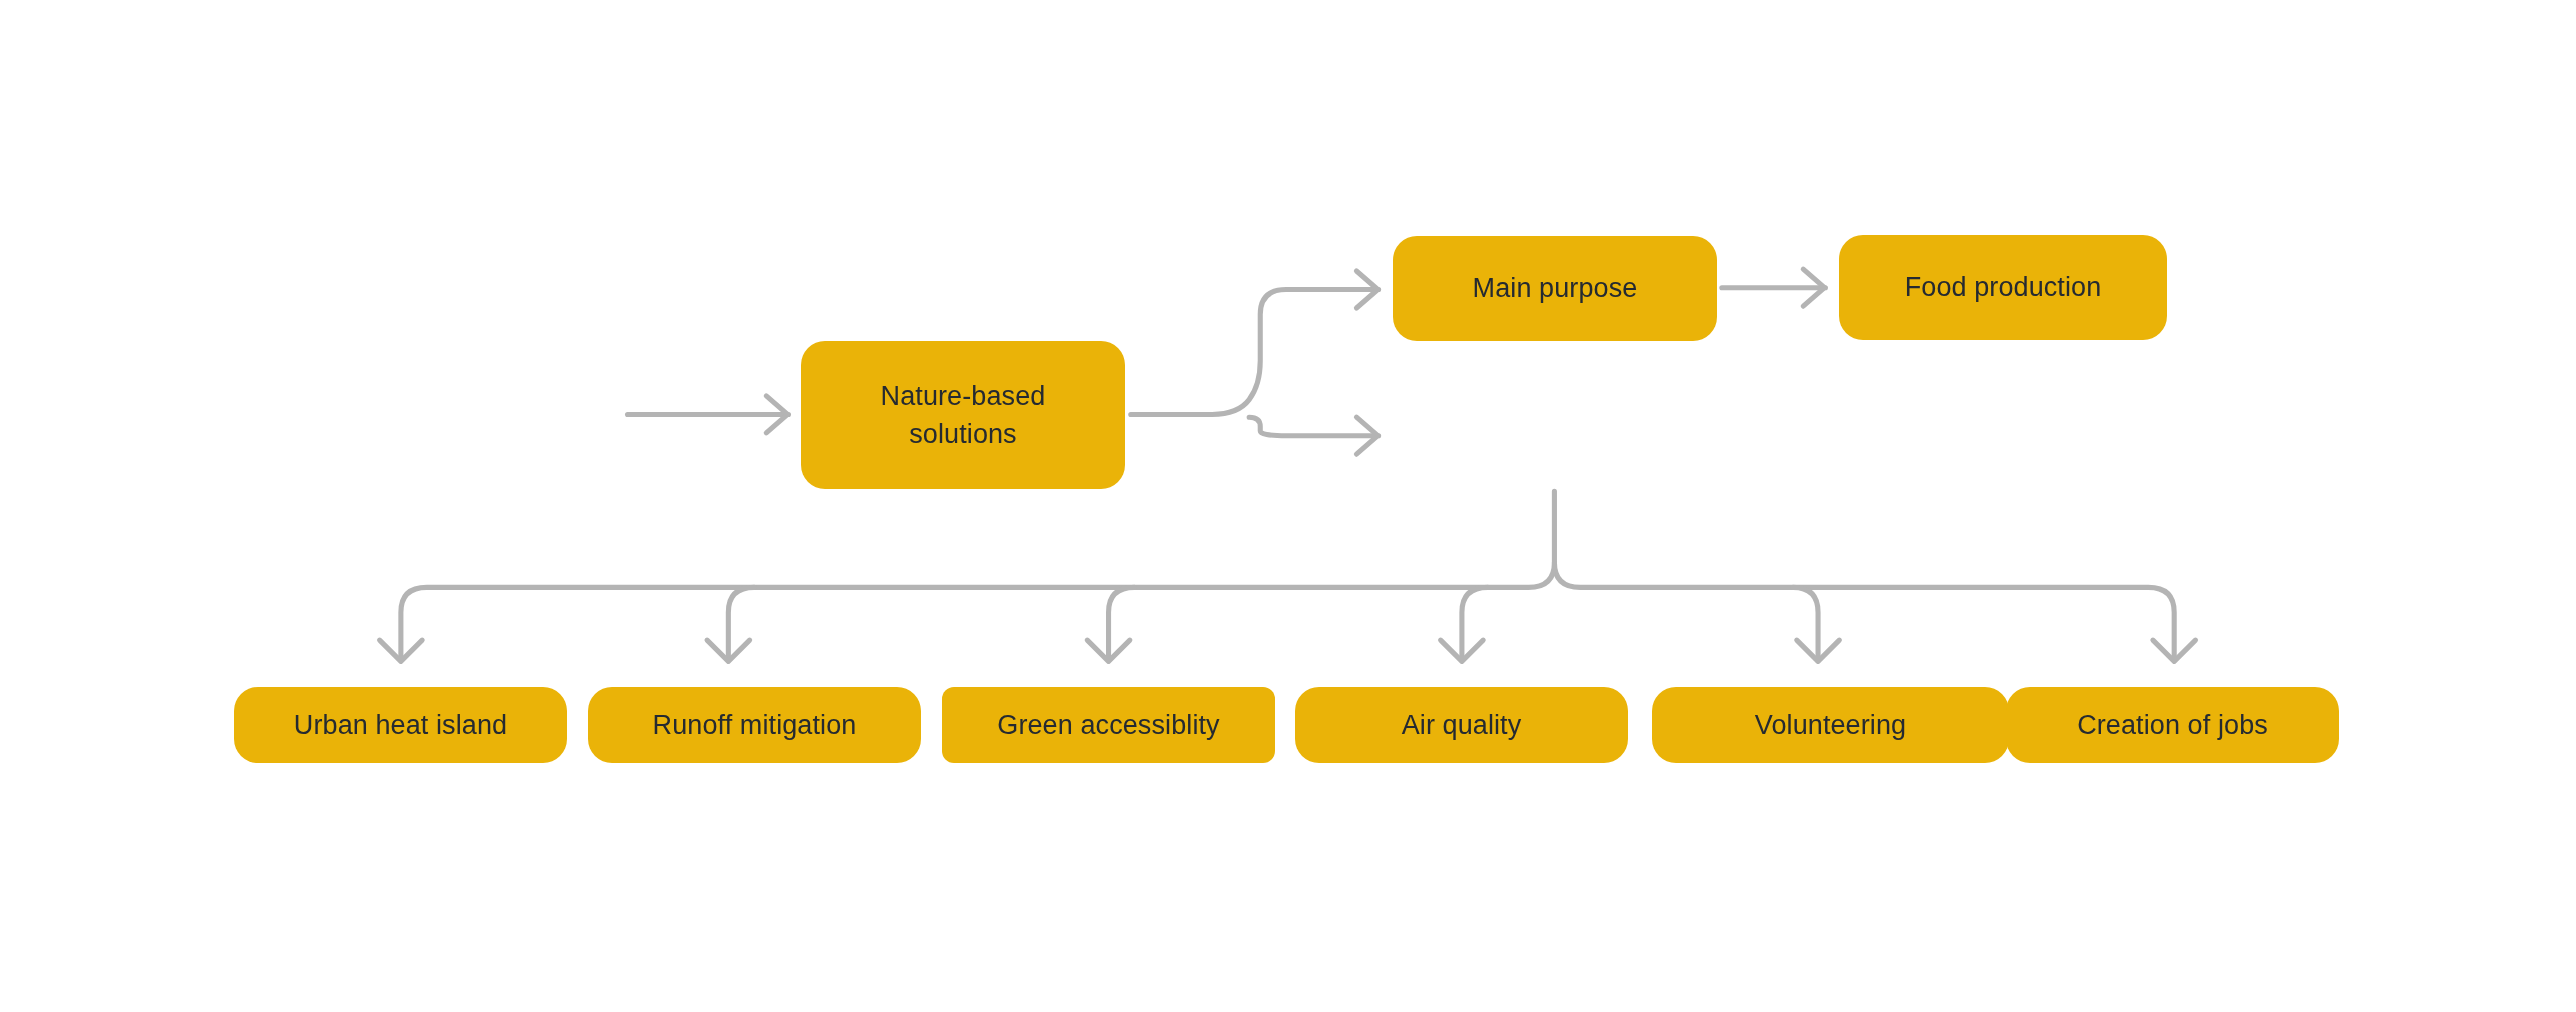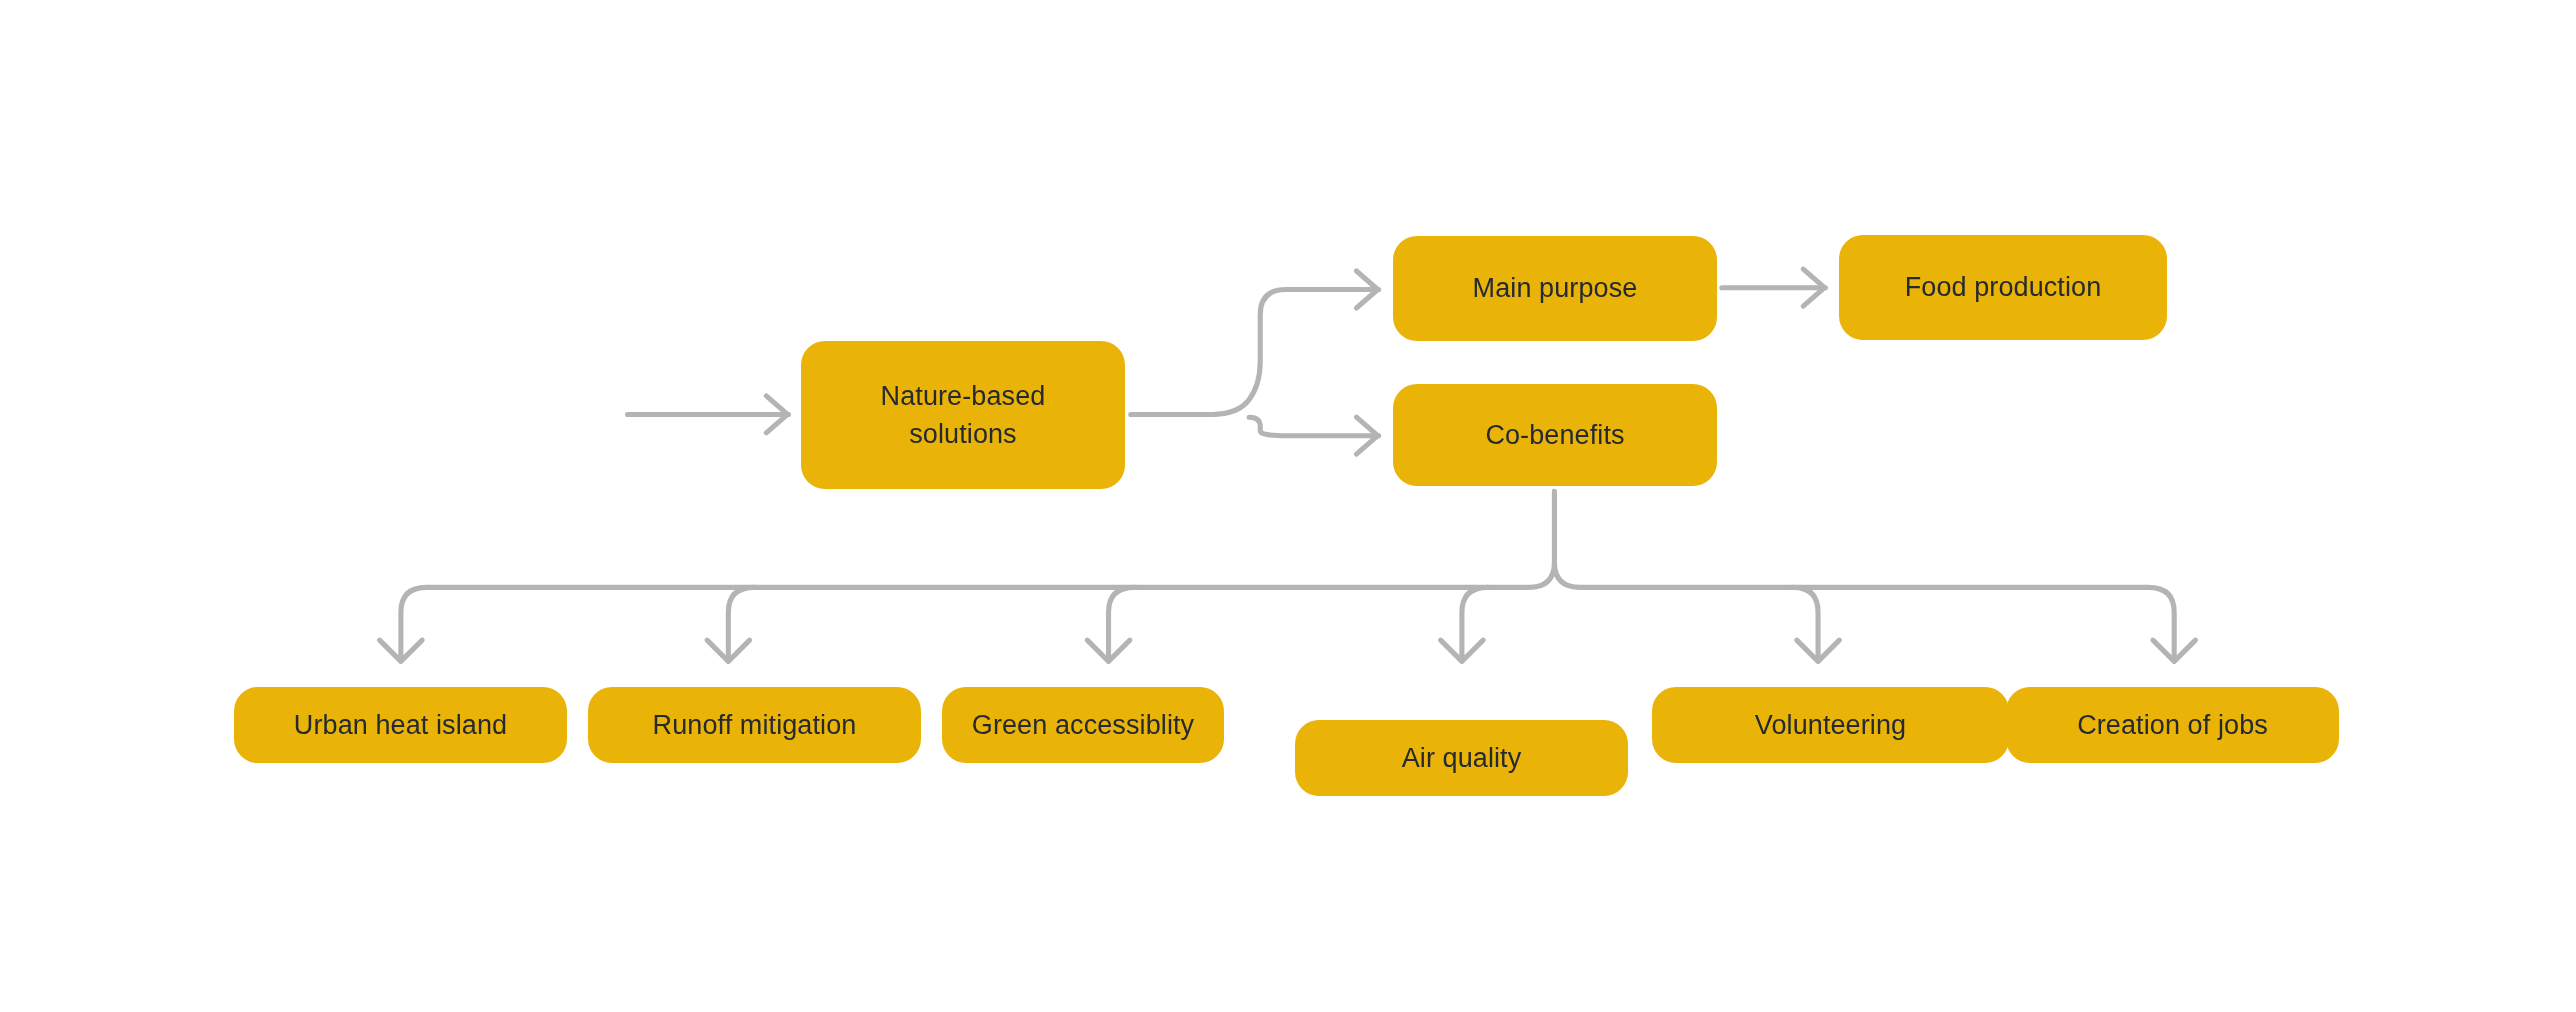--- a/index.html
+++ b/index.html
@@ -117,37 +117,34 @@
   </div>
 
   <div class="node" style="left:1393px; top:236px; width:324px; height:105px;">
     <span>Main purpose</span>
   </div>
 
   <div class="node" style="left:1839px; top:235px; width:328px; height:105px;text-align:center;">
     <span>Food production</span>
   </div>
 
-  <div class="node" style="left:1393px; top:384px; width:324px; height:102px;">
-    <span>Co-benefits</span>
-  </div>
 
   <div class="node" style="left:234px; top:687px; width:333px; height:76px;">
     <span>Urban heat island</span>
   </div>
 
   <div class="node" style="left:588px; top:687px; width:333px; height:76px;">
     <span>Runoff mitigation</span>
   </div>
 
-  <div class="node" style="left:942px; top:687px; width:282px; height:76px;">
+  <div class="node" style="left:942px; top:687px; width:333px; height:76px;border-radius:12px;">
     <span>Green accessiblity</span>
   </div>
 
-  <div class="node" style="left:1295px; top:720px; width:333px; height:76px;">
+  <div class="node" style="left:1295px; top:687px; width:333px; height:76px;">
     <span>Air quality</span>
   </div>
 
   <div class="node" style="left:1652px; top:687px; width:357px; height:76px;">
     <span>Volunteering</span>
   </div>
 
   <div class="node" style="left:2006px; top:687px; width:333px; height:76px;">
     <span>Creation of jobs</span>
   </div>

